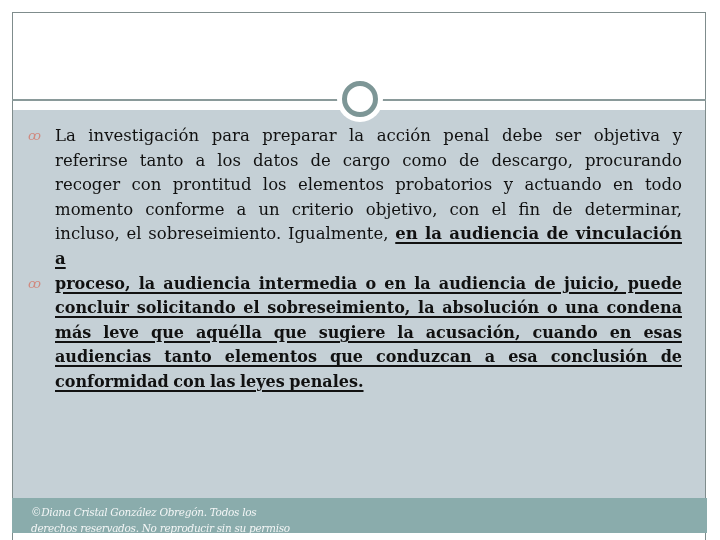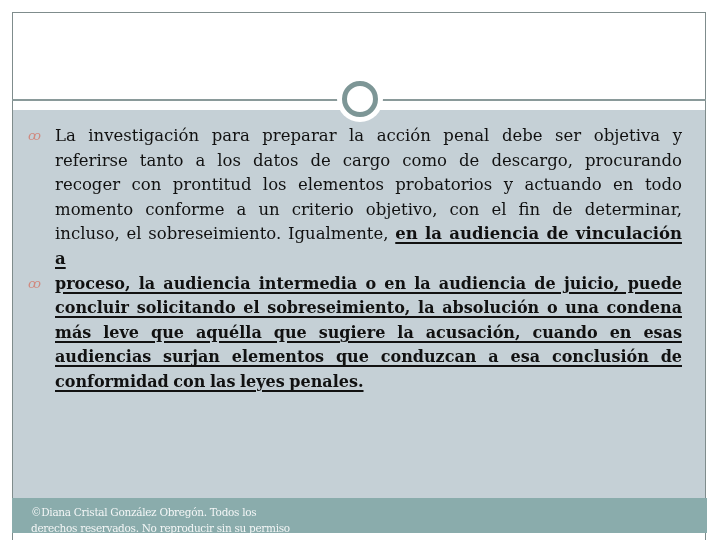--- a/index.html
+++ b/index.html
@@ -14,20 +14,21 @@
     }
     .rule {
       position: absolute; left: 12px; top: 99px; width: 694px; height: 1.5px; background: #8a9a9a;
     }
     .band {
       position: absolute; left: 13px; top: 110px; width: 692px; height: 388px; background: #c5d0d6;
     }
     .footer {
       position: absolute; left: 12px; top: 498px; width: 695px; height: 35px; background: #8aacac;
       overflow: hidden;
+      font-style: italic;
     }
     .footer-text {
       position: absolute; left: 19px; top: 6px; width: 260px;
       font-family: "DejaVu Serif", "Liberation Serif", serif; font-size: 10.5px; line-height: 16px;
       color: #f3f6f6; letter-spacing: -0.3px;
     }
     .circle-mask {
       position: absolute; left: 337px; top: 76px; width: 46px; height: 46px; border-radius: 50%;
       background: #ffffff;
     }
@@ -56,19 +57,19 @@
 <div class="circle-mask"></div>
 <div class="circle"></div>
 
 <div class="content">
   <p class="para">
     <span class="bullet">ꝏ</span>
     <span>La investigación para preparar la acción penal debe ser objetiva y referirse tanto a los datos de cargo como de descargo, procurando recoger con prontitud los elementos probatorios y actuando en todo momento conforme a un criterio objetivo, con el fin de determinar, incluso, el sobreseimiento. Igualmente, </span><span class="u">en la audiencia de vinculación a</span>
   </p>
   <p class="para para2">
     <span class="bullet" style="font-weight:normal;text-decoration:none;">ꝏ</span>
-    <span>proceso, la audiencia intermedia o en la audiencia de juicio, puede concluir solicitando el sobreseimiento, la absolución o una condena más leve que aquélla que sugiere la acusación, cuando en esas audiencias surjan elementos que conduzcan a esa conclusión de conformidad con las leyes penales.</span>
+    <span>proceso, la audiencia intermedia o en la audiencia de juicio, puede concluir solicitando el sobreseimiento, la absolución o una condena más leve que aquélla que sugiere la acusación, cuando en esas audiencias tanto elementos que conduzcan a esa conclusión de conformidad con las leyes penales.</span>
   </p>
 </div>
 
 <div class="footer">
   <div class="footer-text">©Diana Cristal González Obregón. Todos los derechos reservados. No reproducir sin su permiso</div>
 </div>
 
 </body></html>

